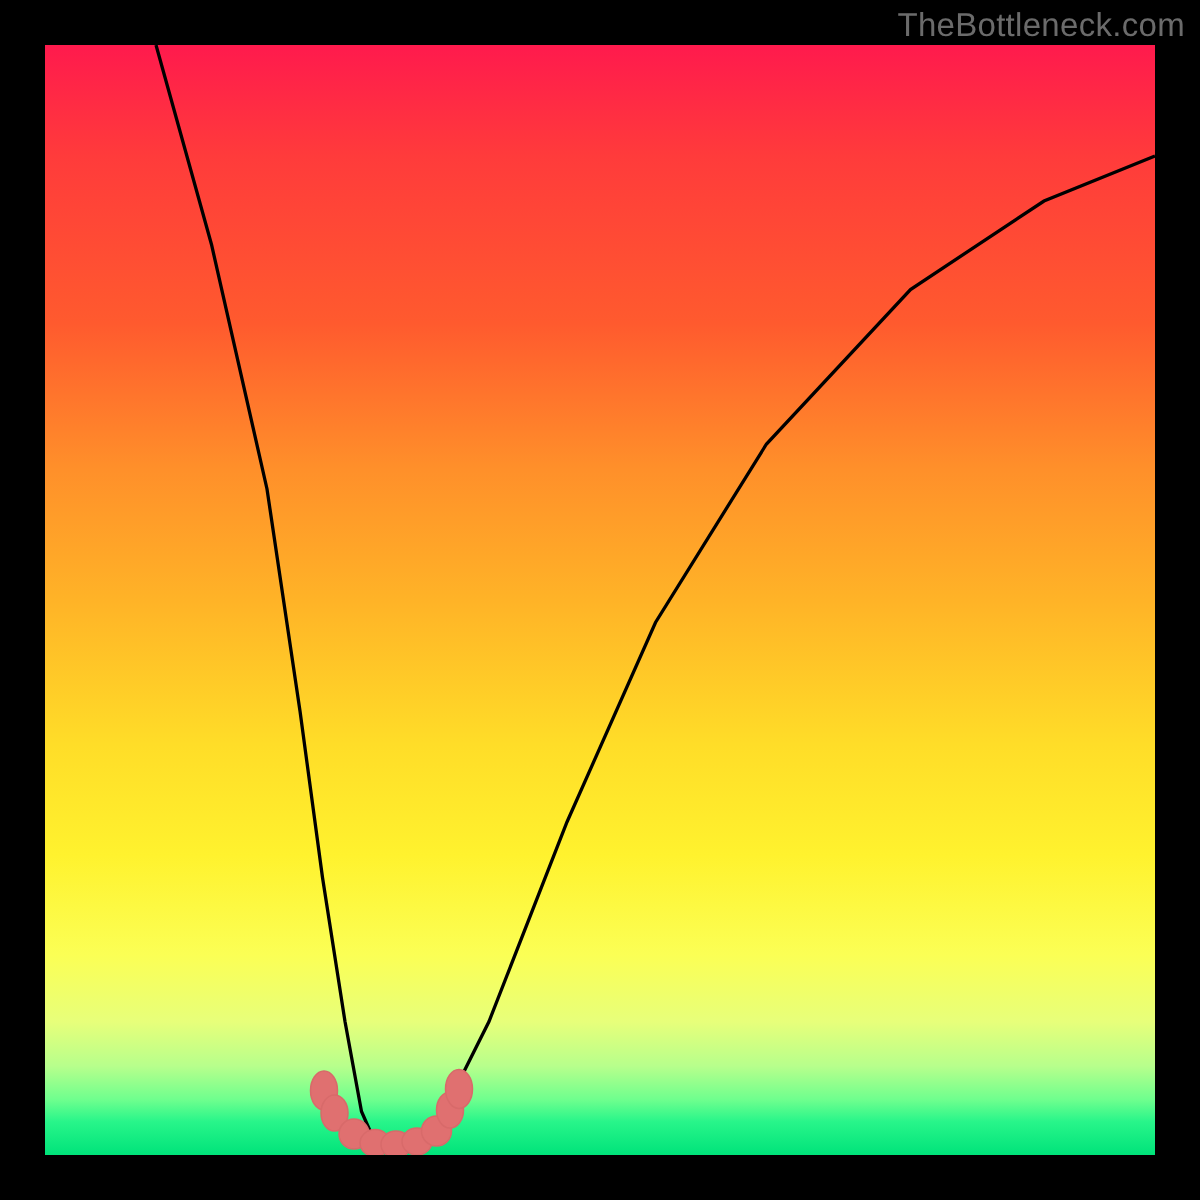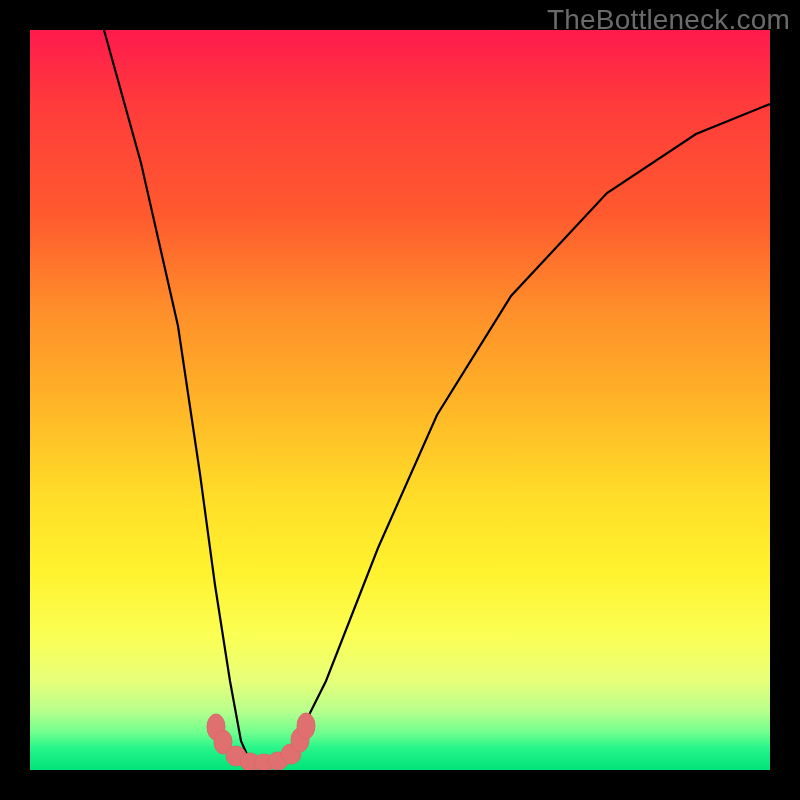--- a/index.html
+++ b/index.html
@@ -39,21 +39,21 @@
       #6fff8e 95%,
       #28f58a 97%,
       #00e37a 100%
     );
   }
   .watermark {
     position: absolute;
     top: 4px;
     right: 10px;
     color: #6b6b6b;
-    font-size: 28px;
+    font-size: 22px;
     font-weight: 500;
     letter-spacing: 0.2px;
     user-select: none;
   }
   svg.curve {
     position: absolute;
     left: 0;
     top: 0;
     width: 740px;
     height: 740px;

